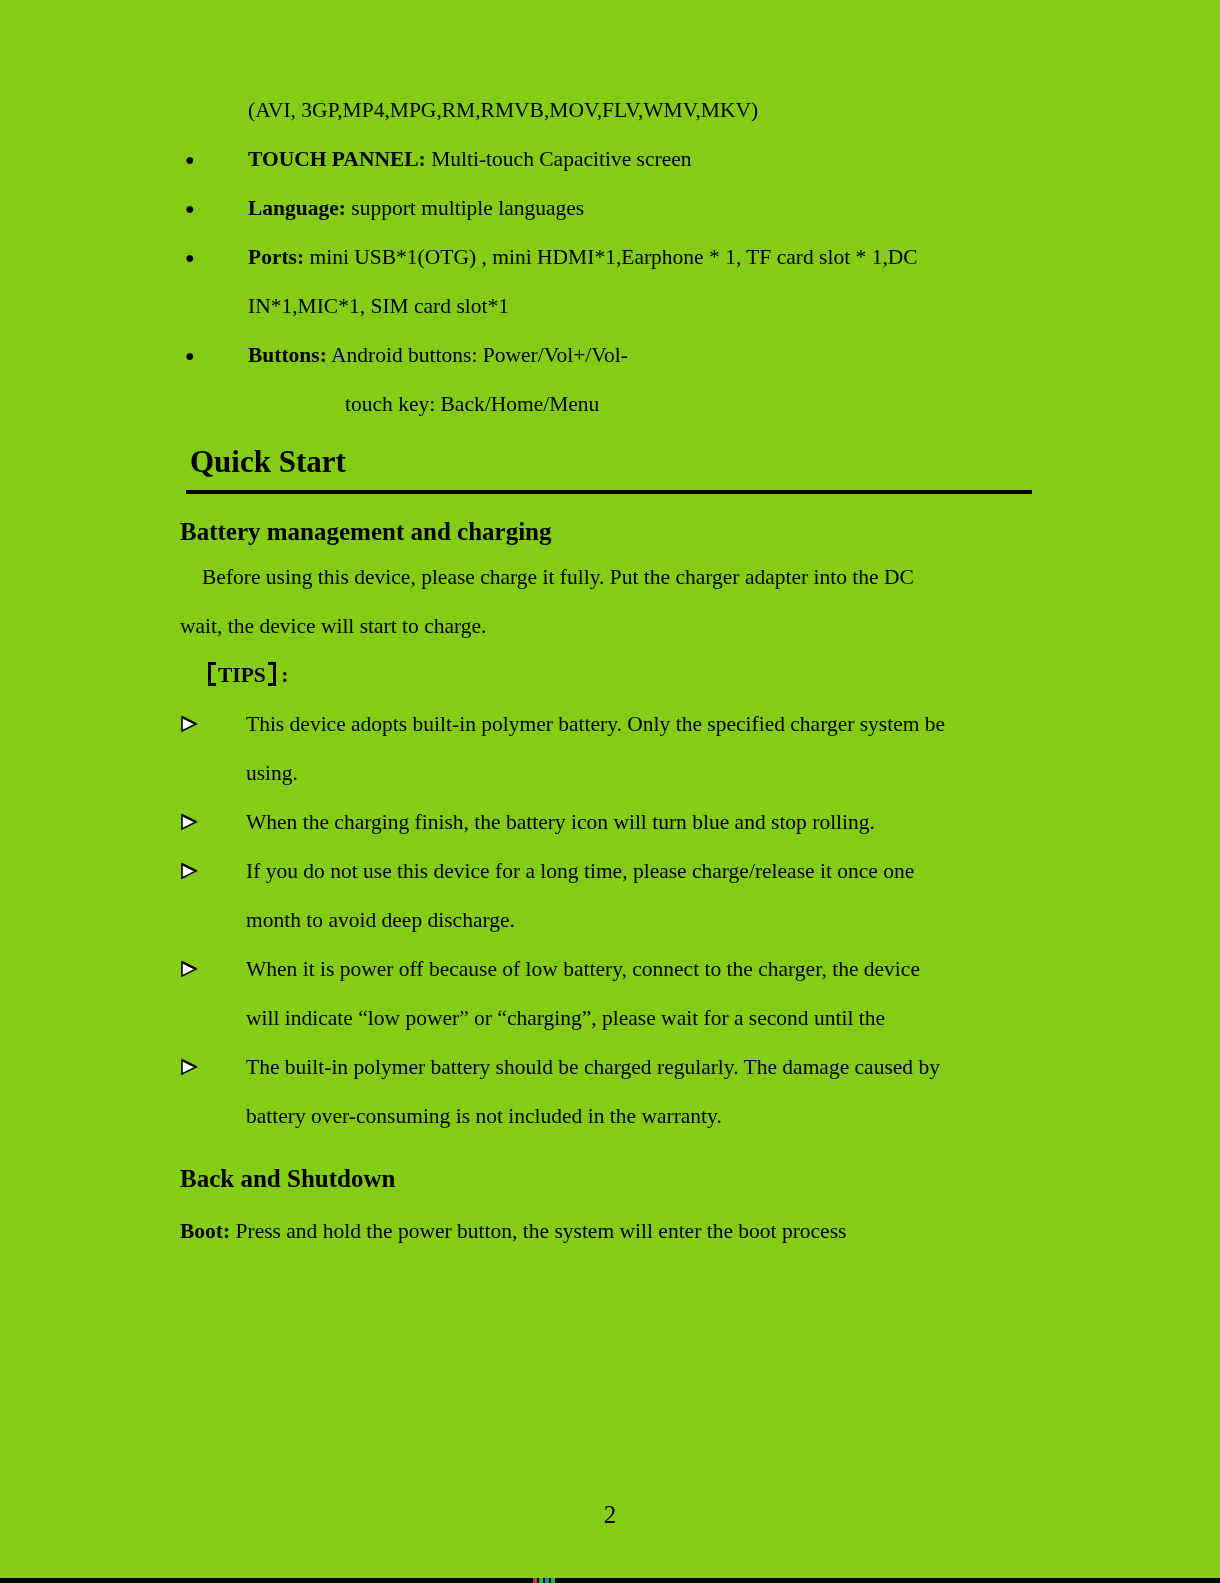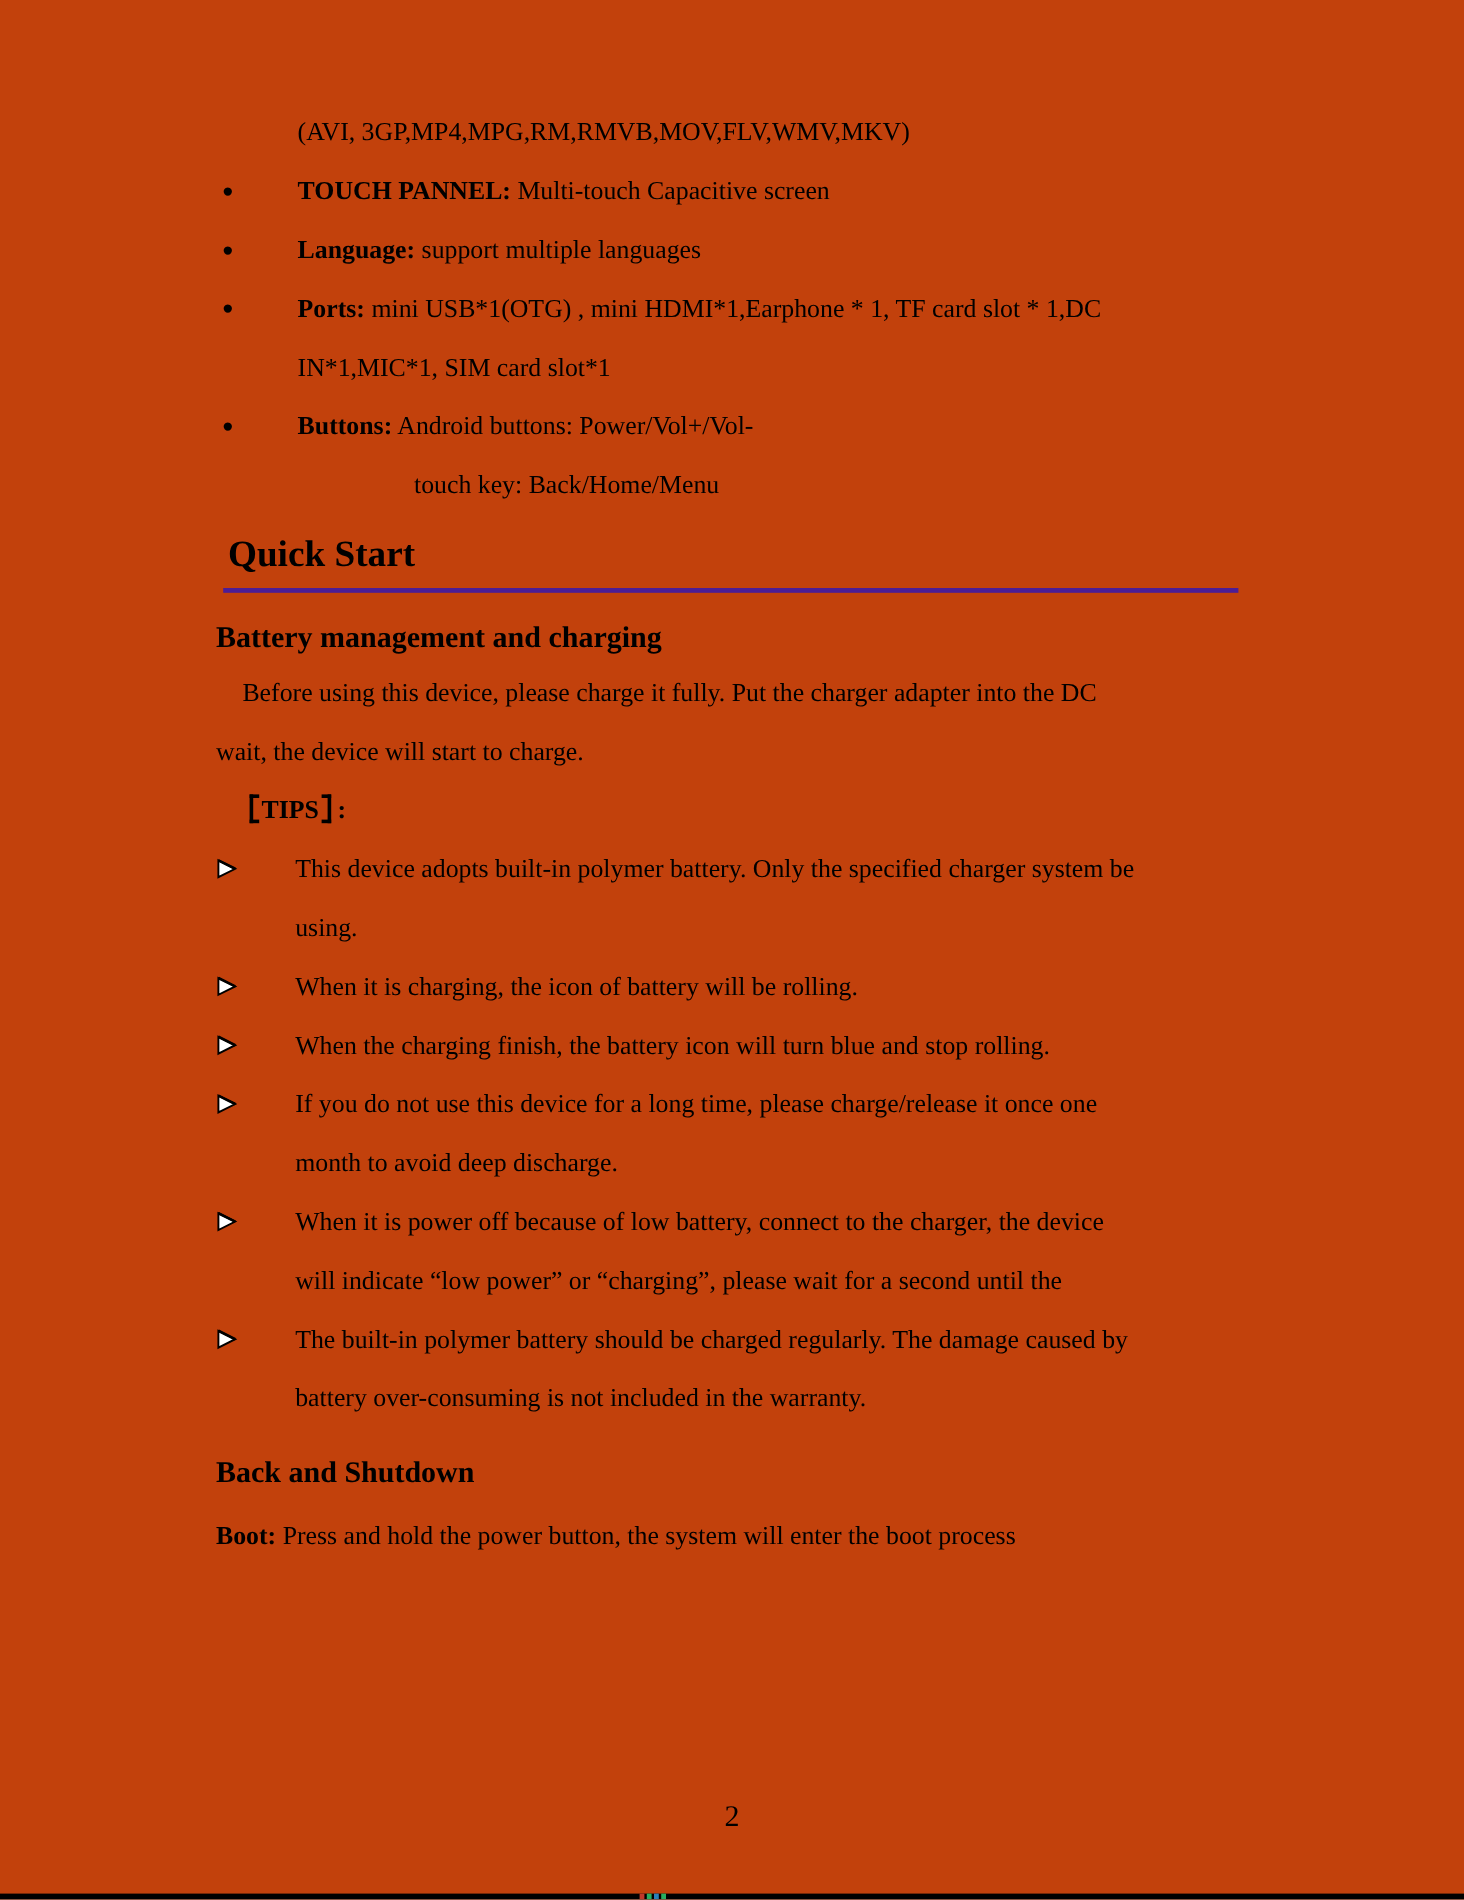--- a/index.html
+++ b/index.html
@@ -1,20 +1,20 @@
 <!DOCTYPE html>
 <html><head>
 <meta charset="utf-8">
 <style>
   html,body { margin:0; padding:0; background:#808080; }
   .page {
     position:relative;
     width:1220px; height:1583px;
     margin:0 auto;
-    background:#c2410c;
+    background:#84cc16;
     font-family:"Liberation Serif", serif;
     color:#000;
     overflow:hidden;
     box-sizing:border-box;
     padding:86px 150px 0 180px;
   }
   .line {
     height:49px; line-height:49px;
     font-size:21.5px;
     white-space:nowrap;
@@ -28,21 +28,21 @@
   .indent-165 { padding-left:165px; }
   .indent-22 { padding-left:22px; }
   b, .bold { font-weight:700; }
 
   .qs-heading {
     margin:14px 0 0 6px;
     width:842px;
     font-size:31px; font-weight:700;
     line-height:38px;
     padding:0 0 9px 4px;
-    border-bottom:4px solid #4c1d95;
+    border-bottom:4px solid #000000;
   }
   .sub-heading {
     margin-top:22px;
     font-size:25px; font-weight:700;
     line-height:32px;
     white-space:nowrap;
   }
   .para { margin-top:5px; }
 
   .tips-line { font-weight:700; padding-left:28px; }
@@ -142,27 +142,20 @@
     <svg class="arrow-bullet" viewBox="0 0 18 18">
       <polygon points="2,2 16,9 2,16" fill="#ffffff" stroke="#000000" stroke-width="1.6"></polygon>
       <line x1="2" y1="2" x2="16" y2="9" stroke="#000000" stroke-width="2.2"></line>
     </svg>
     <span>This device adopts built-in polymer battery. Only the specified charger system be</span>
   </div>
   <div class="line tip-cont">
     <span>using.</span>
   </div>
 
-  <div class="line tip">
-    <svg class="arrow-bullet" viewBox="0 0 18 18">
-      <polygon points="2,2 16,9 2,16" fill="#ffffff" stroke="#000000" stroke-width="1.6"></polygon>
-      <line x1="2" y1="2" x2="16" y2="9" stroke="#000000" stroke-width="2.2"></line>
-    </svg>
-    <span>When it is charging, the icon of battery will be rolling.</span>
-  </div>
 
   <div class="line tip">
     <svg class="arrow-bullet" viewBox="0 0 18 18">
       <polygon points="2,2 16,9 2,16" fill="#ffffff" stroke="#000000" stroke-width="1.6"></polygon>
       <line x1="2" y1="2" x2="16" y2="9" stroke="#000000" stroke-width="2.2"></line>
     </svg>
     <span>When the charging finish, the battery icon will turn blue and stop rolling.</span>
   </div>
 
   <div class="line tip">

